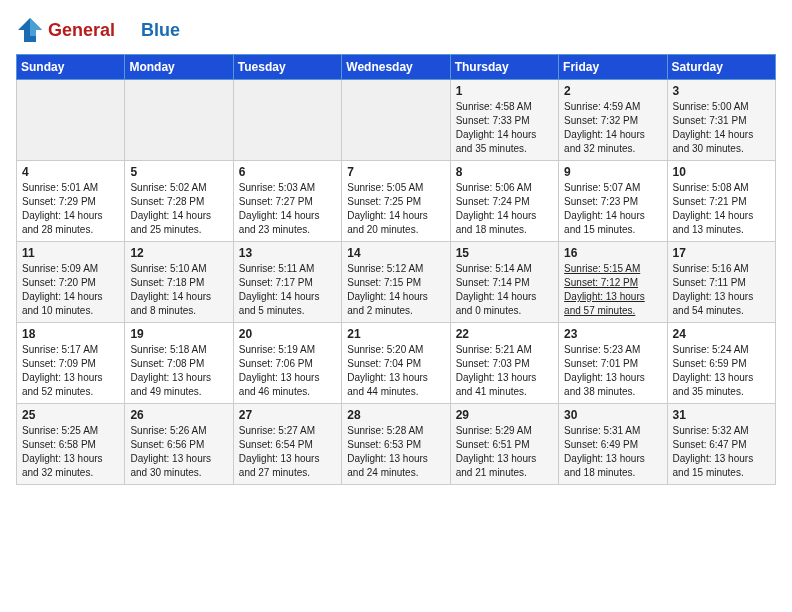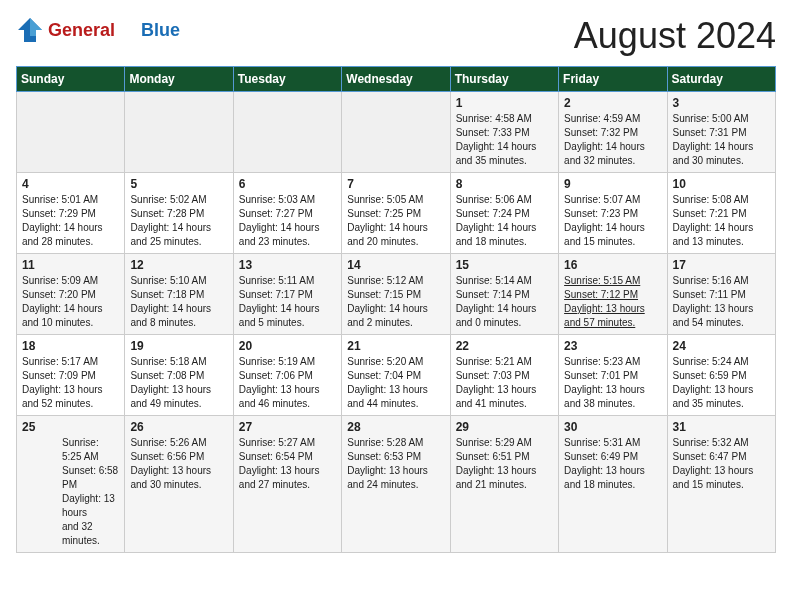--- a/index.html
+++ b/index.html
@@ -50,21 +50,21 @@
     .location {
       font-size: 16px;
       color: #444;
     }
     table {
       width: 100%;
       border-collapse: collapse;
       table-layout: fixed;
     }
     thead tr {
-      background-color: #14532d;
+      background-color: #1d4ed8;
     }
     thead th {
       color: #fff;
       font-size: 12px;
       font-weight: bold;
       padding: 5px 4px;
       text-align: left;
       border: 1px solid #5599d4;
     }
     tbody tr {
@@ -103,21 +103,20 @@
       <polygon points="14,2 26,14 20,14 20,26 8,26 8,14 2,14" fill="#1a6db5"></polygon>
       <polygon points="14,2 26,14 20,14 20,20 14,20 14,2" fill="#4a9fd4"></polygon>
     </svg>
     <div>
       <div>
         <span class="logo-text-general">General</span><span class="logo-text-blue">Blue</span>
       </div>
     </div>
   </div>
   <div class="title-block">
-    <div class="month-year">August 2024</div>
   </div>
 </div>
 
 <table>
   <thead>
     <tr>
     <th>Sunday</th>
         <th>Monday</th>
         <th>Tuesday</th>
         <th>Wednesday</th>
@@ -303,21 +302,21 @@
           <span class="day-num">24</span>
           <div class="cell-text" style="white-space: pre-line;">Sunrise: 5:24 AM
 Sunset: 6:59 PM
 Daylight: 13 hours
 and 35 minutes.</div>
         </td>
       </tr>
       <tr>
         <td>
           <span class="day-num">25</span>
-          <div class="cell-text" style="white-space: pre-line; margin-left: 40px;">Sunrise: 5:25 AM
+          <div class="cell-text" style="white-space: pre-line;">Sunrise: 5:25 AM
 Sunset: 6:58 PM
 Daylight: 13 hours
 and 32 minutes.</div>
         </td>
         <td>
           <span class="day-num">26</span>
           <div class="cell-text" style="white-space: pre-line;">Sunrise: 5:26 AM
 Sunset: 6:56 PM
 Daylight: 13 hours
 and 30 minutes.</div>

